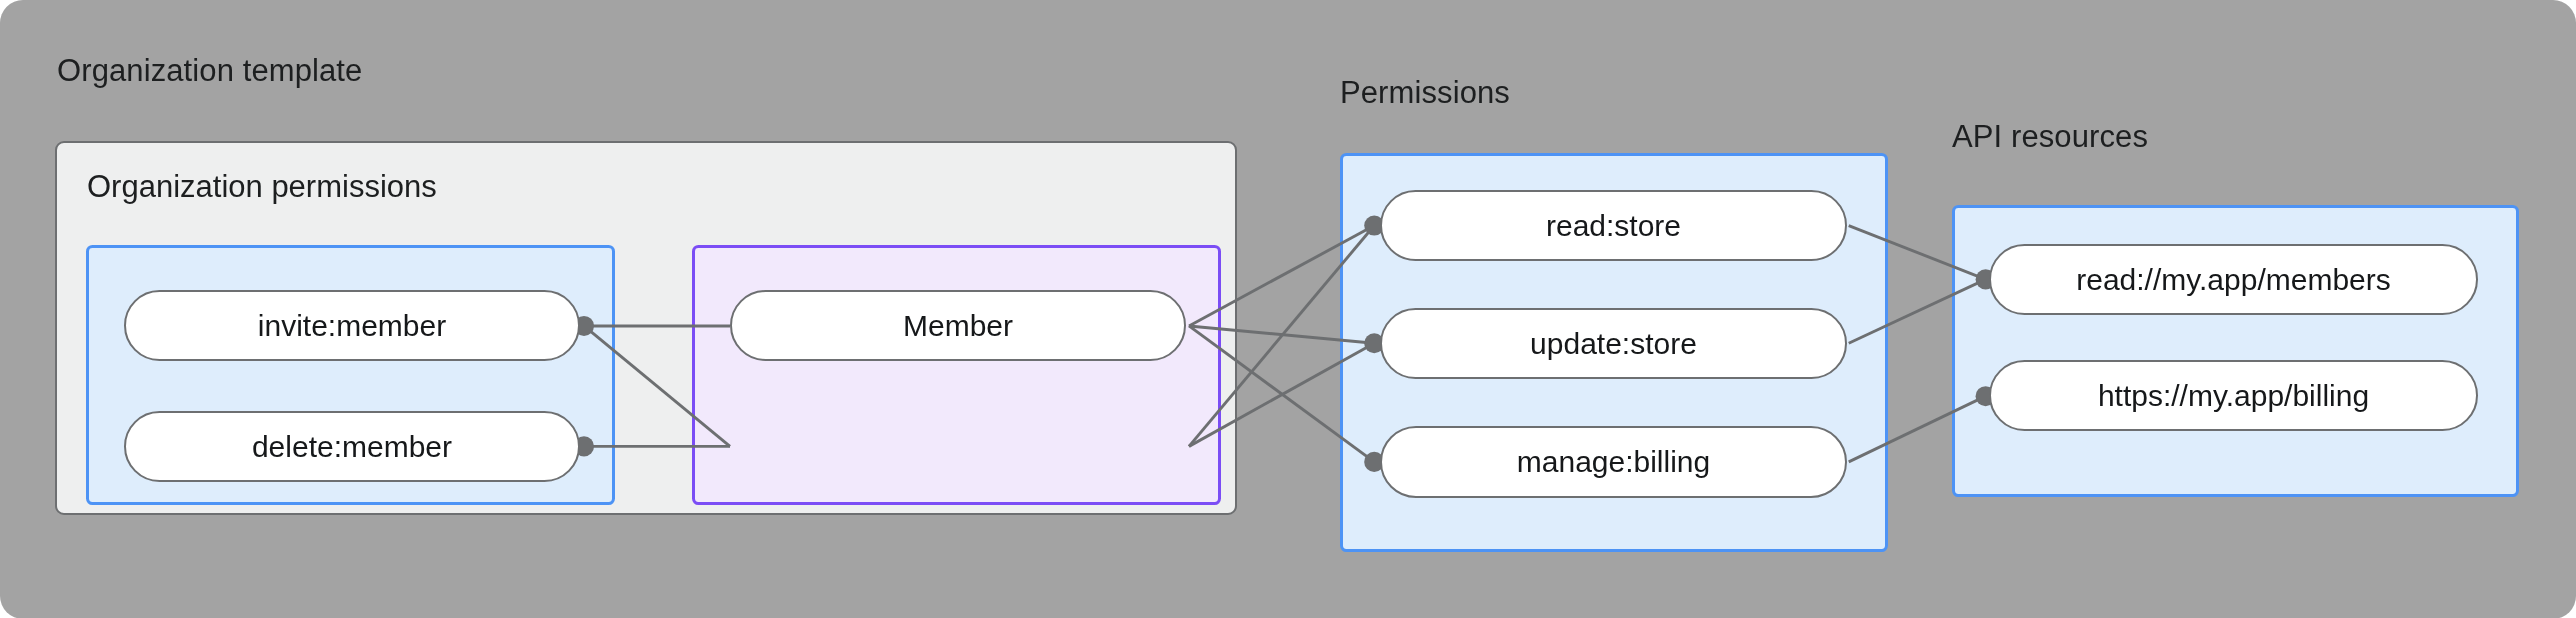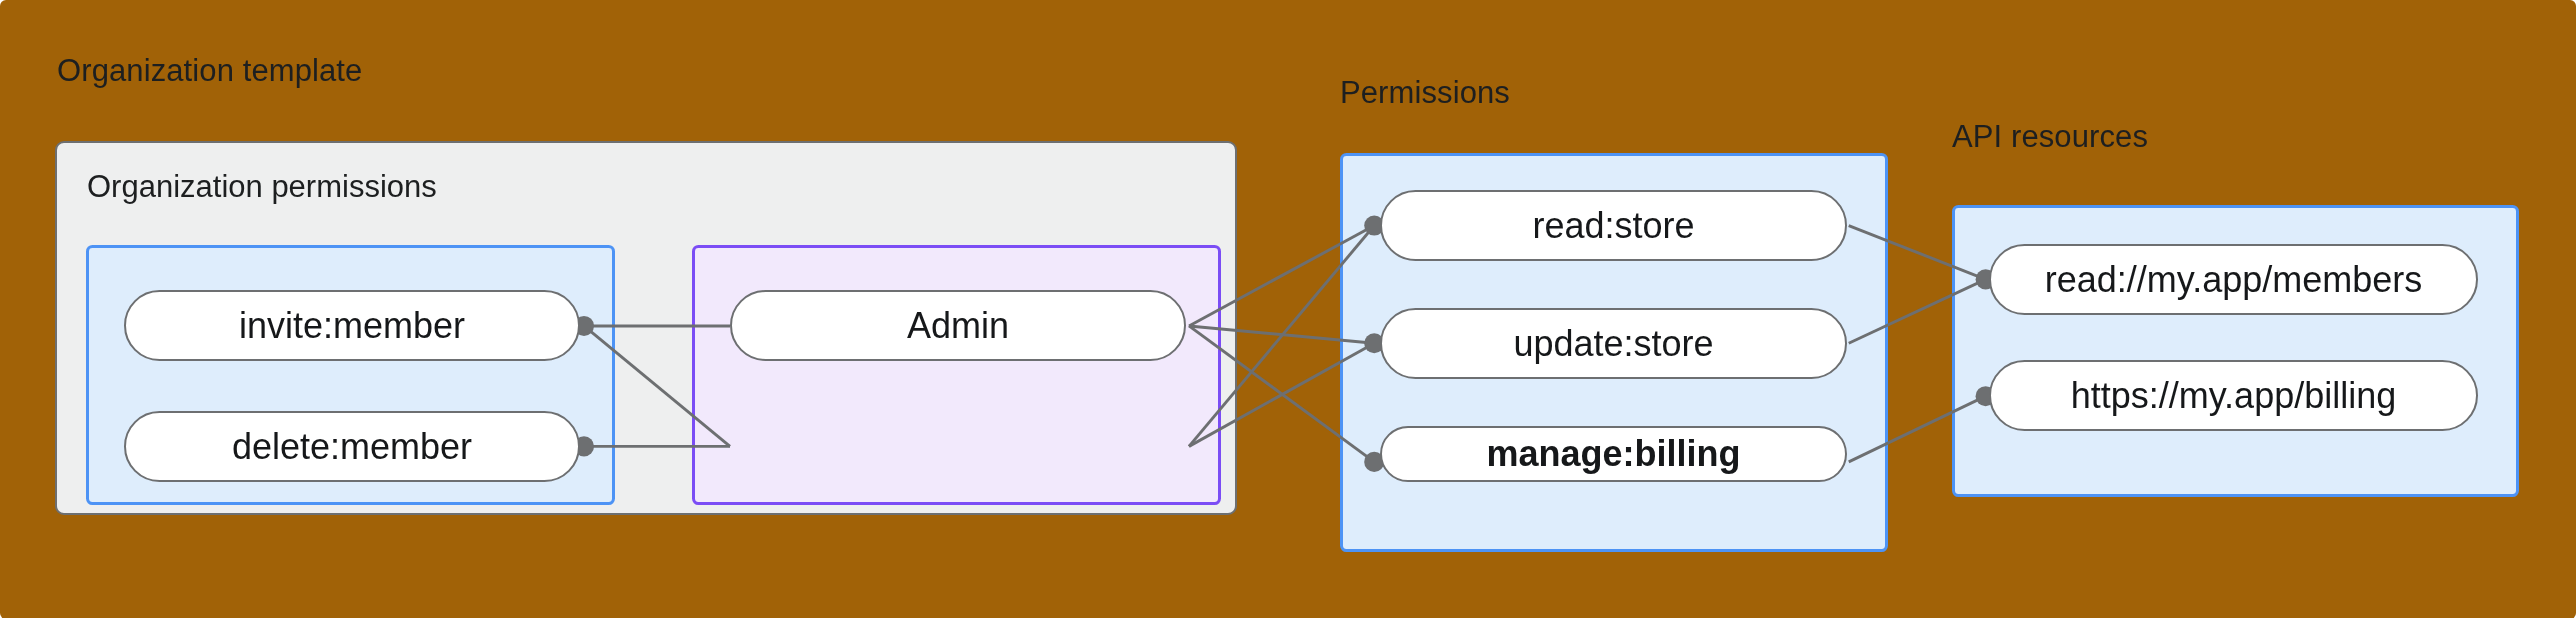--- a/index.html
+++ b/index.html
@@ -10,22 +10,22 @@
   body {
     width: 2576px;
     height: 619px;
     font-family: "Liberation Sans", sans-serif;
     overflow: hidden;
   }
   #canvas {
     position: relative;
     width: 2576px;
     height: 619px;
-    background: #a16207;
-    border-radius: 6px;
+    background: #a3a3a3;
+    border-radius: 23px;
     overflow: hidden;
   }
   
   #edges {
     position: absolute;
     left: 0; top: 0;
     width: 2576px;
     height: 619px;
     pointer-events: none;
     z-index: 2;
@@ -82,35 +82,35 @@
   
   .node {
     position: absolute;
     box-sizing: border-box;
     background: #ffffff;
     border: 2.7px solid #6d6f71;
     border-radius: 55px;
     display: flex;
     align-items: center;
     justify-content: center;
-    font-size: 36px;
+    font-size: 30px;
     color: #16181a;
     white-space: nowrap;
     z-index: 3;
   }
   
   #node-invite  { left: 124px; top: 290px; width: 456px; height: 71px; }
   #node-delete  { left: 124px; top: 411px; width: 456px; height: 71px; }
   
   #node-admin   { left: 730px; top: 290px; width: 456px; height: 71px; }
   #node-member  { left: 730px; top: 411px; width: 456px; height: 71px; }
   
   #node-read    { left: 1380px; top: 190px; width: 467px; height: 71px; }
   #node-update  { left: 1380px; top: 308px; width: 467px; height: 71px; }
-  #node-billing { left: 1380px; top: 426px; width: 467px; height: 56px; font-weight: bold; }
+  #node-billing { left: 1380px; top: 426px; width: 467px; height: 72px; }
   
   #node-members { left: 1989px; top: 244px; width: 489px; height: 71px; }
   #node-billingres { left: 1989px; top: 360px; width: 489px; height: 71px; }
 
   
   #label-org-template  { left: 57px;  top: 53px; }
   #label-permissions   { left: 1340px; top: 75px; text-align: right; }
   #label-api           { left: 1952px; top: 119px; }
   #label-org-perms     { left: 87px;  top: 169px; }
   #label-org-roles     { left: 692px; top: 169px; }
@@ -159,21 +159,21 @@
     <circle class="edge-dot" cx="1506" cy="247" r="11"></circle>
     <circle class="edge-dot" cx="1506" cy="376" r="11"></circle>
     <circle class="edge-dot" cx="1506" cy="506" r="11"></circle>
     <circle class="edge-dot" cx="2176" cy="306" r="11"></circle>
     <circle class="edge-dot" cx="2176" cy="434" r="11"></circle>
   </svg>
 
   <div id="node-invite" class="node">invite:member</div>
   <div id="node-delete" class="node">delete:member</div>
 
-  <div id="node-admin" class="node">Admin</div>
+  <div id="node-admin" class="node">Member</div>
 
   <div id="node-read" class="node">read:store</div>
   <div id="node-update" class="node">update:store</div>
   <div id="node-billing" class="node">manage:billing</div>
 
   <div id="node-members" class="node">read://my.app/members</div>
   <div id="node-billingres" class="node">https://my.app/billing</div>
 
 </div>
 

